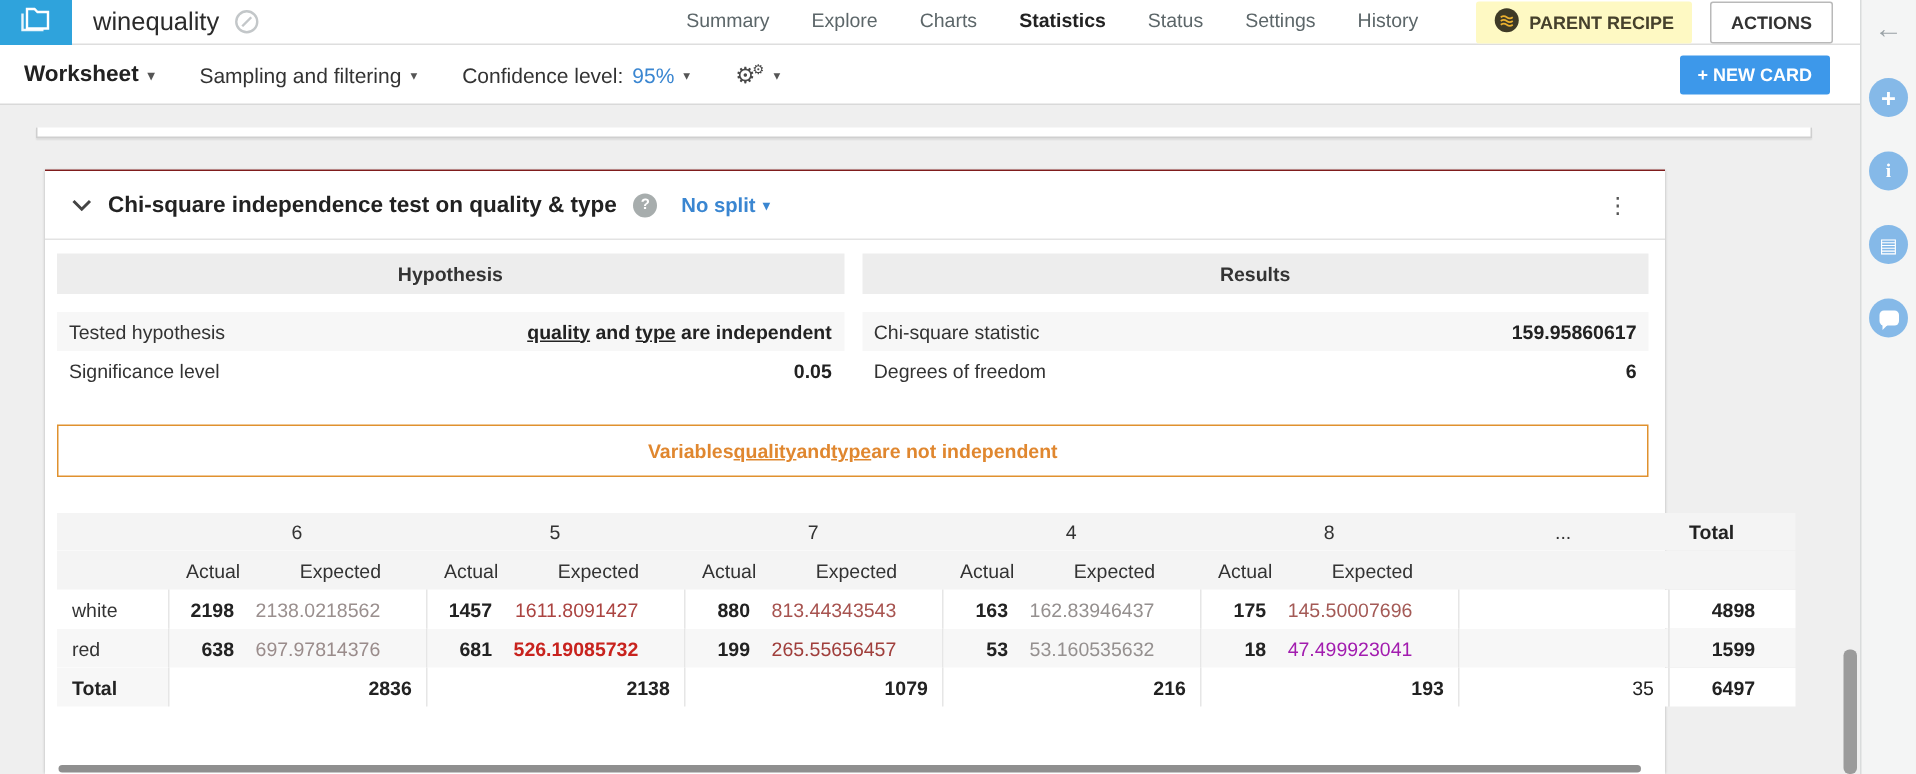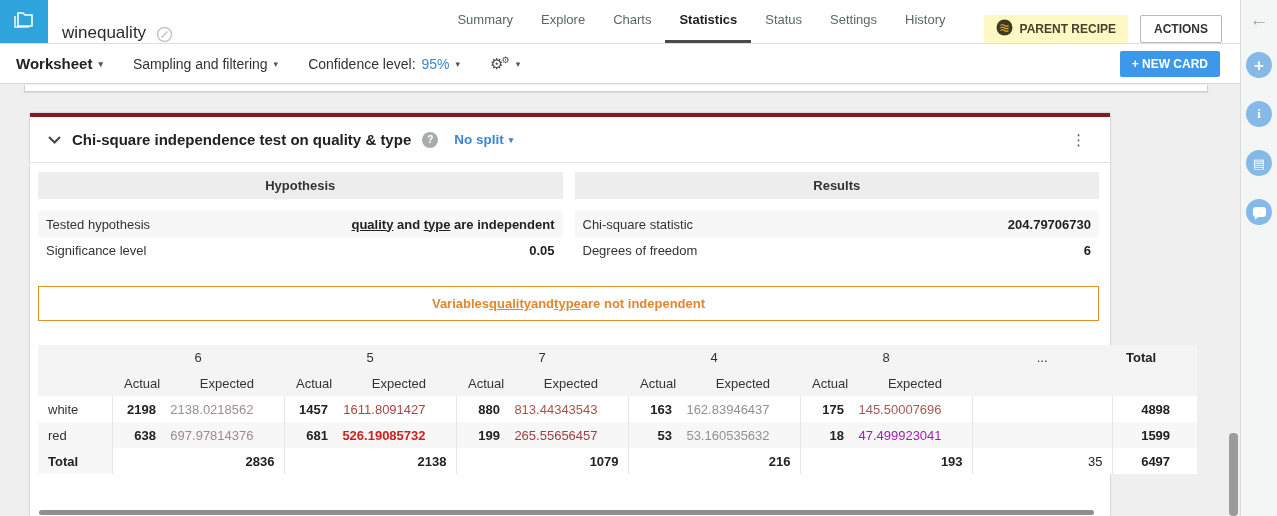--- a/index.html
+++ b/index.html
@@ -2,21 +2,21 @@
 <html><head>
 <meta charset="utf-8">
 <style>
   * { margin:0; padding:0; box-sizing:border-box; }
   html,body { width:1277px; height:516px; overflow:hidden; background:#efefef;
     font-family:"Liberation Sans", sans-serif; font-size:13px; color:#333; }
   .app { display:flex; width:1277px; height:516px; }
   .main { width:1240px; position:relative; }
 
   
-  .tophdr { height:44px; background:#fff; border-bottom:1px solid #dedede; display:flex; align-items:flex-end; }
+  .tophdr { height:30px; background:#fff; border-bottom:1px solid #dedede; display:flex; align-items:center; }
   .dataset-sq { width:48px; height:44px; background:#2fa3dc; display:flex; align-items:center; justify-content:center; flex:none; }
   .title { font-size:17px; color:#2b2b2b; margin-left:14px; }
   .nav-ic { margin-left:10px; display:flex; align-items:center; }
   .spacer { flex:1; }
   .tabs { display:flex; height:44px; align-items:stretch; }
   .tab { padding:0 14px; line-height:42px; color:#5c6669; cursor:pointer; font-size:13px; border-bottom:3px solid transparent; }
   .tab.active { color:#222; font-weight:bold; border-bottom-color:#4a4a4a; }
   .btn-recipe { background:#fef9c3; color:#46412c; font-weight:bold; font-size:12px; height:28px;
     display:flex; align-items:center; gap:7px; padding:0 12px; border-radius:2px; margin-left:24px; cursor:pointer; }
   .btn-actions { background:#fff; border:1px solid #b9b9b9; color:#333; font-weight:bold; font-size:12px;
@@ -33,21 +33,21 @@
   .gear { font-size:15px; color:#494949; line-height:1; }
   .gear-sm { font-size:9px; color:#494949; vertical-align:super; margin-left:-2px; }
   .btn-newcard { position:absolute; right:20px; top:7px; height:26px; background:#3d98ea; color:#fff;
     font-weight:bold; font-size:12px; display:flex; align-items:center; padding:0 12px; border-radius:2px; cursor:pointer; }
 
   
   .content { position:absolute; top:85px; left:0; right:0; bottom:0; background:#efefef; }
   .prev-card-edge { position:absolute; left:24px; width:1184px; top:0; height:7px; background:#fff;
     border:1px solid #cfcfcf; border-top:none; box-shadow:0 1px 1px rgba(0,0,0,0.08); }
   .card { position:absolute; left:30px; width:1080px; top:28px; bottom:0; background:#fff;
-    border-top:4px solid #7f1d1d; box-shadow:0 0 2px rgba(0,0,0,0.25); }
+    border-top:1px solid #7f1d1d; box-shadow:0 0 2px rgba(0,0,0,0.25); }
   .card-hdr { height:46px; border-bottom:1px solid #e3e3e3; display:flex; align-items:center; padding:0 18px; }
   .card-title { font-size:15px; font-weight:bold; color:#222; margin-left:11px; }
   .help-circle { width:16px; height:16px; border-radius:50%; background:#a7adad; color:#fff; font-size:10px;
     font-weight:bold; display:flex; align-items:center; justify-content:center; margin-left:11px; cursor:pointer; }
   .split { color:#3a86d1; font-size:13.5px; font-weight:bold; margin-left:16px; cursor:pointer; display:flex; align-items:center; gap:5px; }
   .split .caret { font-size:9px; }
   .ellipsis { font-size:15px; color:#555; letter-spacing:0; cursor:pointer; padding:2px 6px; }
 
   .sections { display:flex; gap:12px; margin:9px 11px 0 8px; }
   .section { flex:1; }
@@ -205,21 +205,21 @@
                   <span class="stat-label"><span>Significance level</span></span>
                   <span class="stat-value"><span>0.05</span></span>
                 </div>
               </div>
           </div>
           <div class="section">
             <div class="section-bar">Results</div>
             <div class="rows" id="res-rows">
                 <div class="stat-row odd">
                   <span class="stat-label"><span>Chi-square statistic</span></span>
-                  <span class="stat-value"><span>204.79706730</span></span>
+                  <span class="stat-value"><span>159.95860617</span></span>
                 </div>
                 <div class="stat-row">
                   <span class="stat-label"><span>Degrees of freedom</span></span>
                   <span class="stat-value"><span>6</span></span>
                 </div>
               </div>
           </div>
         </div>
 
         <div class="conclusion" id="conclusion">

